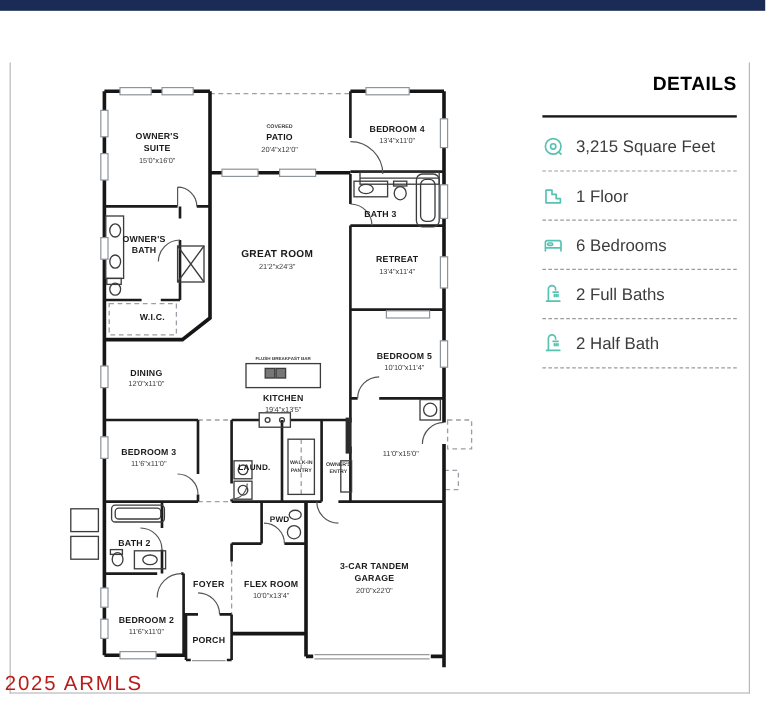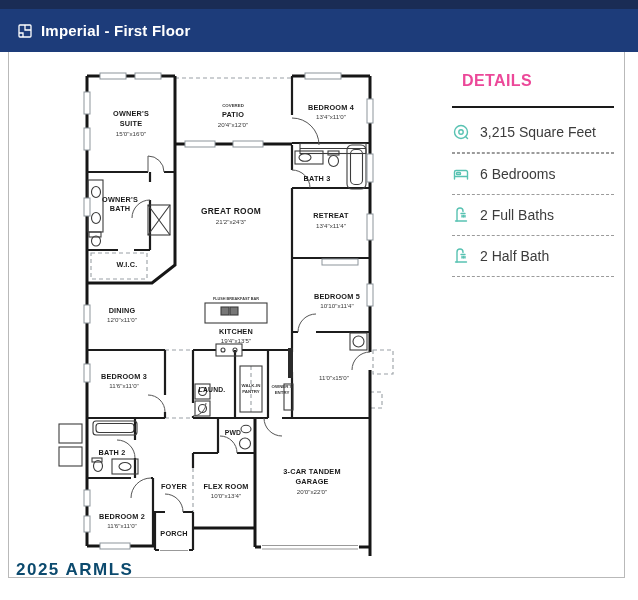--- a/index.html
+++ b/index.html
@@ -25,49 +25,38 @@
   .gray{stroke:#999;stroke-width:1;fill:none;}
 
   
   .rl{font-family:"Liberation Sans",sans-serif;font-weight:bold;font-size:7.3px;fill:#191919;letter-spacing:.2px;}
   .rlg{font-family:"Liberation Sans",sans-serif;font-weight:bold;font-size:8.4px;fill:#191919;letter-spacing:.3px;}
   .rd{font-family:"Liberation Sans",sans-serif;font-size:6.2px;fill:#3a3a3a;}
   .rt{font-family:"Liberation Sans",sans-serif;font-weight:bold;font-size:4.4px;fill:#3a3a3a;}
 
   
   .details-panel{position:absolute;left:452px;top:62px;width:162px;}
-  .d-title{font-size:16px;font-weight:bold;color:#ec4899;letter-spacing:.4px;line-height:18px;margin:10px;}
+  .d-title{font-size:16px;font-weight:bold;color:#000000;letter-spacing:.4px;line-height:18px;margin:0;text-align:right;}
   .d-rule{height:2px;background:#1a1a1a;margin-top:16px;margin-bottom:4px;}
   .d-item{height:40px;display:flex;align-items:center;gap:10px;}
   .d-sep{border-top:1px dashed #9b9b9b;height:0;}
   .d-icon{width:18px;height:18px;flex:0 0 18px;display:inline-block;}
   .d-icon svg{stroke:#58c2b2;fill:none;stroke-width:1.4;stroke-linecap:round;stroke-linejoin:round;}
   .d-label{font-size:14px;color:#3c3c3c;}
 
-  .watermark{position:absolute;left:16px;top:560px;font-size:17px;color:#0c4a6e;
-        letter-spacing:1.5px;font-weight:700;}
+  .watermark{position:absolute;left:4px;top:560px;font-size:17px;color:#b91c1c;
+        letter-spacing:1.5px;font-weight:400;}
 </style>
 </head>
 <body>
 
 <div class="page">
 
   <div class="top-strip"></div>
 
-  <div class="header-bar">
-    <span class="hicon">
-      <svg viewBox="0 0 16 16" width="16" height="16">
-        <g stroke="#fff" stroke-width="1.3" fill="none">
-          <rect x="2" y="2" width="12" height="12" rx="1"></rect>
-          <path d="M8,2 V7 H14 M2,10 H6 V14"></path>
-        </g>
-      </svg>
-    </span>
-    <span class="header-title">Imperial - First Floor</span>
-  </div>
 
   <div class="content-frame"></div>
 
   <svg class="plan-svg" viewBox="0 0 638 600">
 
     <g class="dsh">
       <path d="M175,78 H292"></path>
       <path d="M165,350 H193 M165,418 H193 M193,468 V512 M292,352 V372"></path>
       <rect x="373" y="350" width="20" height="24"></rect>
       <rect x="370" y="392" width="12" height="16"></rect>
@@ -255,20 +244,28 @@
         <svg viewBox="0 0 18 18" width="18" height="18">
           <circle cx="9" cy="9" r="6.5"></circle>
             <circle cx="9" cy="9" r="2.2"></circle>
           <path d="M13.5,13.5 L15.5,15.5"></path>
         </svg>
       </span>
       <span class="d-label">3,215 Square Feet</span>
     </div>
     <div class="d-sep"></div>
 
+    <div class="d-item">
+      <span class="d-icon">
+        <svg viewBox="0 0 18 18" width="18" height="18">
+          <path d="M3,15 H15 V11.5 H11.5 V8 H8 V4.5 H3 Z"></path>
+        </svg>
+      </span>
+      <span class="d-label">1 Floor</span>
+    </div>
     <div class="d-sep"></div>
 
     <div class="d-item">
       <span class="d-icon">
         <svg viewBox="0 0 18 18" width="18" height="18">
           <path d="M2.5,14 V7 a1.5,1.5 0 0 1 1.5,-1.5 h10 a1.5,1.5 0 0 1 1.5,1.5 v7 M2.5,11.5 h13"></path>
           <rect x="4.5" y="7.5" width="4" height="2" rx="0.8"></rect>
         </svg>
       </span>
       <span class="d-label">6 Bedrooms</span>

